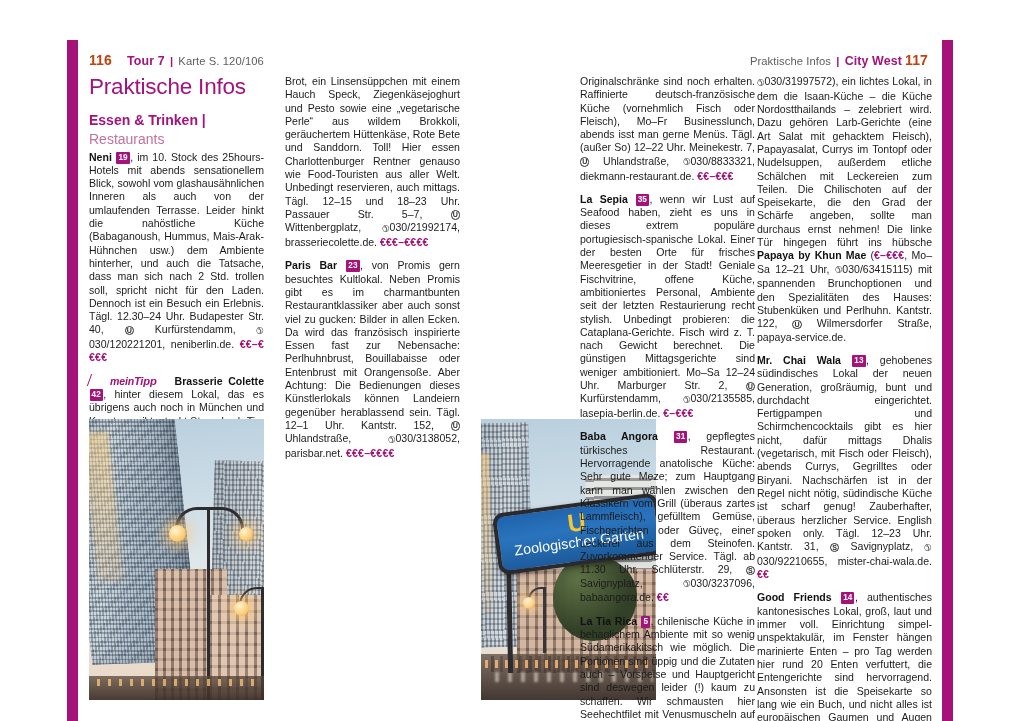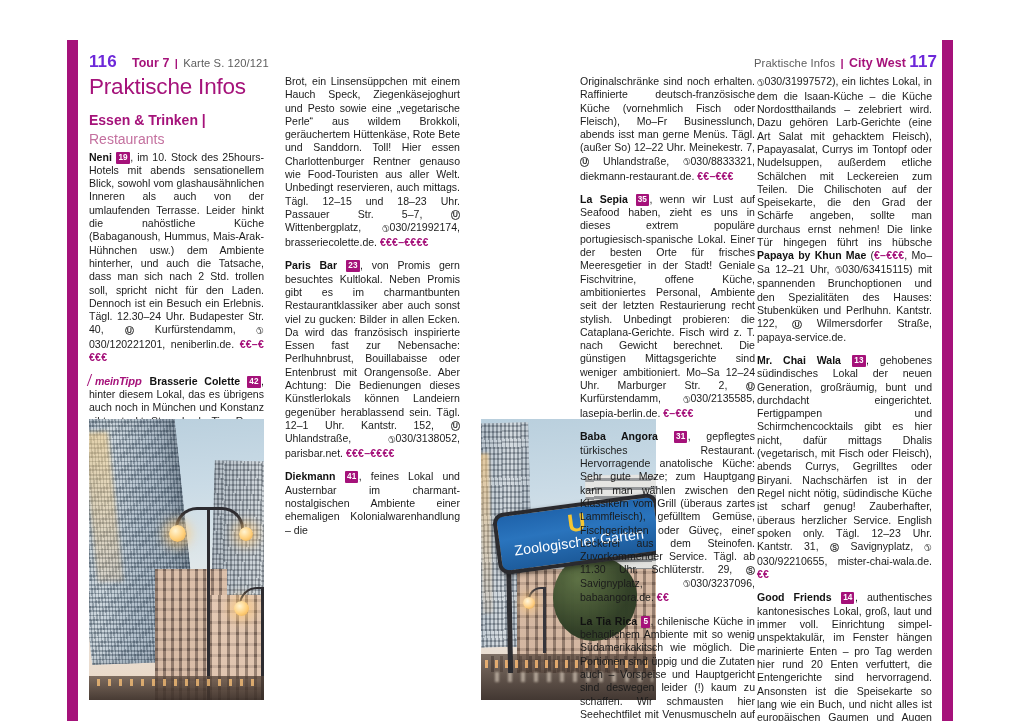--- a/index.html
+++ b/index.html
@@ -30,25 +30,25 @@
 
   
   .runhead {
     position: absolute;
     top: 52px;
     font-size: 11.2px;
     letter-spacing: .1px;
     white-space: nowrap;
   }
   .runhead.left  { left: 89px; }
-  .runhead.right { right: 83px; text-align: right; margin-left: 40px; }
+  .runhead.right { right: 92px; text-align: right; margin-left: 40px; }
   .rh-folio {
     font-weight: bold;
-    color: #6d28d9;
-    font-size: 17px;
+    color: #c2410c;
+    font-size: 14px;
   }
   .rh-tour {
     font-weight: bold;
     color: #a5127a;
     font-size: 12.4px;
     margin-left: 12px;
   }
   .rh-sep { color: #a5127a; font-weight: bold; padding: 0 2px; }
   .rh-sub { color: #5d5d5d; }
   .rh-city { color: #a5127a; font-weight: bold; font-size: 12.4px; }
@@ -137,22 +137,22 @@
 
   
   .meintipp {
     display: inline-block;
     position: relative;
     color: #a5127a;
     font-style: italic;
     font-weight: bold;
     font-size: 10.6px;
     letter-spacing: -.2px;
-    padding-left: 6px;
-    margin-right: 8px;
+    padding-left: 21px;
+    margin-right: 18px;
     white-space: nowrap;
   }
   .meintipp::before {
     content: "";
     position: absolute;
     left: 0; top: -1px;
     width: 7px; height: 12px;
     border-left: 1.4px solid #a5127a;
     transform: skewX(-20deg);
   }
@@ -414,21 +414,21 @@
 
 <div class="page">
 
   <div class="edge-bar left"></div>
   <div class="edge-bar right"></div>
 
   <div class="runhead left">
     <span class="rh-folio">116</span>
     <span class="rh-tour">Tour 7</span>
     <span class="rh-sep">|</span>
-    <span class="rh-sub">Karte S. 120/121</span>
+    <span class="rh-sub">Karte S. 120/106</span>
   </div>
 
   <div class="runhead right">
     <span class="rh-sub">Praktische Infos</span>
     <span class="rh-sep">|</span>
     <span class="rh-city">City West</span>
     <span class="rh-folio">117</span>
   </div>
 
   <div class="cols">
@@ -465,21 +465,20 @@
         <div class="street-1"></div>
       </div>
     </div>
 
     <div class="col c2">
 
       <p class="body"><span>Brot, ein Linsensüppchen mit einem Hauch Speck, Ziegenkäsejoghurt und Pesto sowie eine „vegetarische Perle“ aus wildem Brokkoli, geräuchertem Hüttenkäse, Rote Bete und Sanddorn. Toll! Hier essen Charlottenburger Rentner genauso wie Food-Touristen aus aller Welt. Unbedingt reservieren, auch mittags. Tägl. 12–15 und 18–23 Uhr. Passauer Str. 5–7, </span><span class="ubahn">U</span><span> Wittenbergplatz, </span><span class="phone">✆</span><span>030/21992174</span><span>, brasseriecolette.de. </span><span class="price">€€€–€€€€</span></p>
 
       <p class="body"><span class="name">Paris Bar</span> <span class="badge">23</span><span>, von Promis gern besuchtes Kultlokal. Neben Promis gibt es im charmantbunten Restaurantklassiker aber auch sonst viel zu gucken: Bilder in allen Ecken. Da wird das französisch inspirierte Essen fast zur Nebensache: Perlhuhnbrust, Bouillabaisse oder Entenbrust mit Orangensoße. Aber Achtung: Die Bedienungen dieses Künstlerlokals können Landeiern gegenüber herablassend sein. Tägl. 12–1 Uhr. Kantstr. 152, </span><span class="ubahn">U</span><span> Uhlandstraße, </span><span class="phone">✆</span><span>030/3138052</span><span>, parisbar.net. </span><span class="price">€€€–€€€€</span></p>
 
-      <p class="body"><span class="name">Diekmann</span> <span class="badge">41</span><span>, feines Lokal und Austernbar im charmant-nostalgischen Ambiente einer ehemaligen Kolonialwarenhandlung – die</span></p>
 
       <div class="photo p2">
         <div class="sky"></div>
         <div class="p2-tower"></div>
         <div class="p2-slab"></div>
         <div class="p2-brick"></div>
         <div class="p2-tree"></div>
         <div class="p2-lamp-arm"></div>
         <div class="p2-lamp-stem"></div>
         <div class="p2-lamp-globe"></div>

